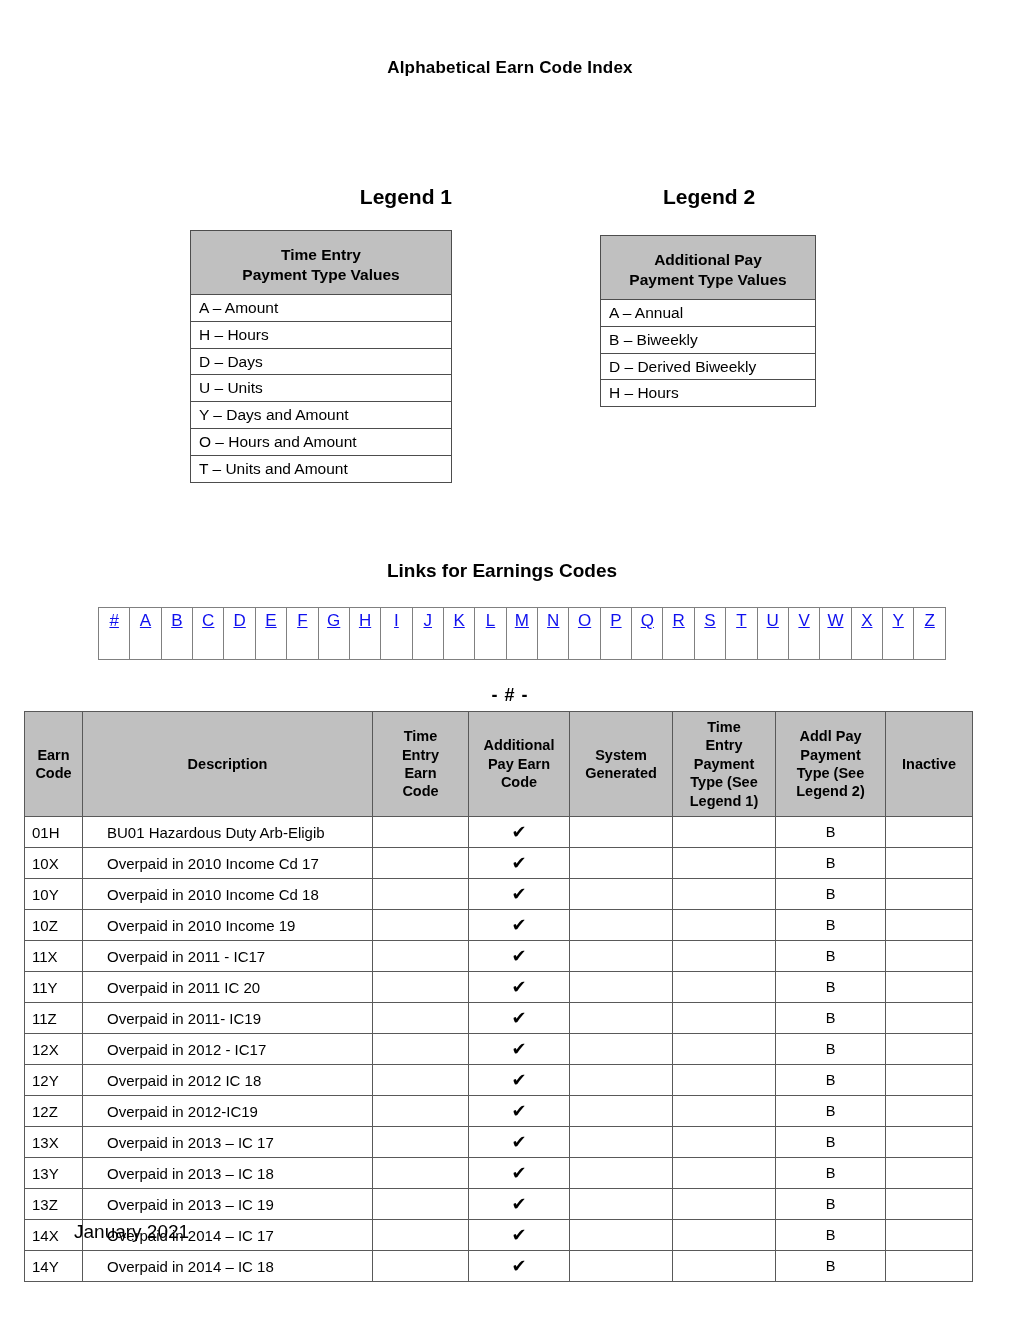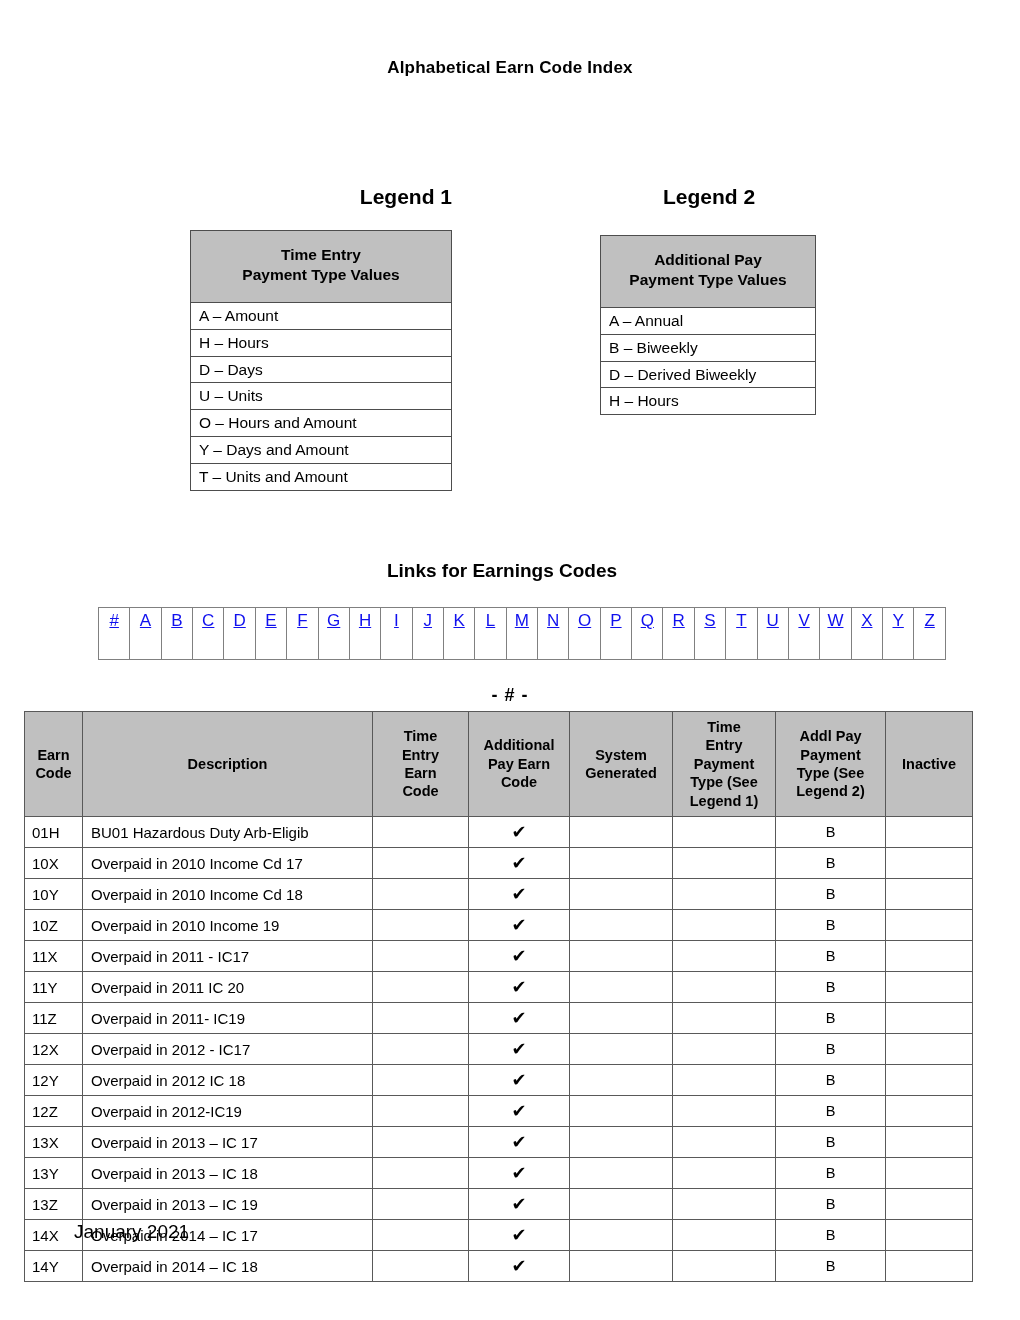--- a/index.html
+++ b/index.html
@@ -51,21 +51,21 @@
     padding: 3px 8px;
     font-size: 15.5px;
     line-height: 1.28;
     vertical-align: middle;
     background: #ffffff;
   }
   .legend-table td.legend-head {
     background: #c0c0c0;
     font-weight: bold;
     text-align: center;
-    padding: 14px 6px 16px 6px;
+    padding: 14px 6px 8px 6px;
     line-height: 1.32;
     font-size: 15.5px;
   }
   #legend1-table td.legend-row { height: 17px; }
   #legend2-table td.legend-row { height: 17px; }
 
   
   .links-heading {
     position: absolute;
     top: 560px;
@@ -136,21 +136,21 @@
   #earn-table td {
     height: 26px;
     padding: 2px 4px;
     background: #ffffff;
   }
   #earn-table td.c-code {
     padding-left: 7px;
     font-size: 15px;
   }
   #earn-table td.c-desc {
-    padding-left: 8px;
+    padding-left: 24px;
     font-size: 15px;
   }
   #earn-table td.c-center {
     text-align: center;
   }
   #earn-table td.c-check {
     text-align: center;
     font-size: 18px;
     line-height: 1;
   }
@@ -198,24 +198,24 @@
       <tr>
         <td class="legend-row">H – Hours</td>
       </tr>
       <tr>
         <td class="legend-row">D – Days</td>
       </tr>
       <tr>
         <td class="legend-row">U – Units</td>
       </tr>
       <tr>
+        <td class="legend-row">Y – Days and Amount</td>
+      </tr>
+      <tr>
         <td class="legend-row">O – Hours and Amount</td>
-      </tr>
-      <tr>
-        <td class="legend-row">Y – Days and Amount</td>
       </tr>
       <tr>
         <td class="legend-row">T – Units and Amount</td>
       </tr>
     </tbody>
 </table>
 
 <div class="legend-heading" id="legend2-heading">Legend 2</div>
 <table class="legend-table" id="legend2-table">
   <tbody id="legend2-body">

